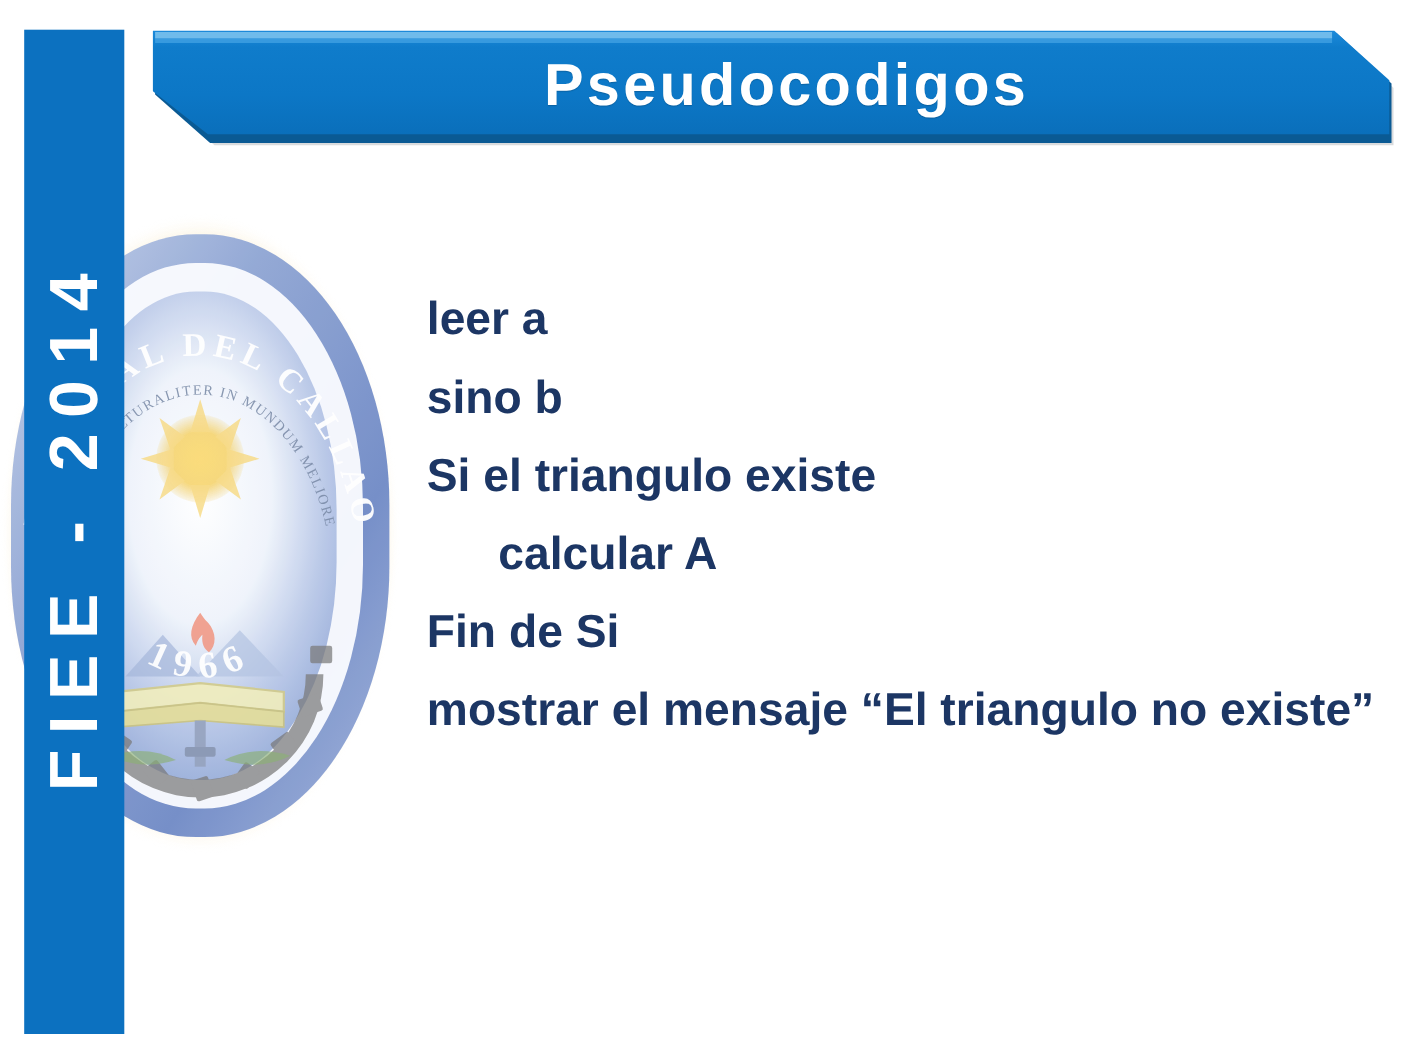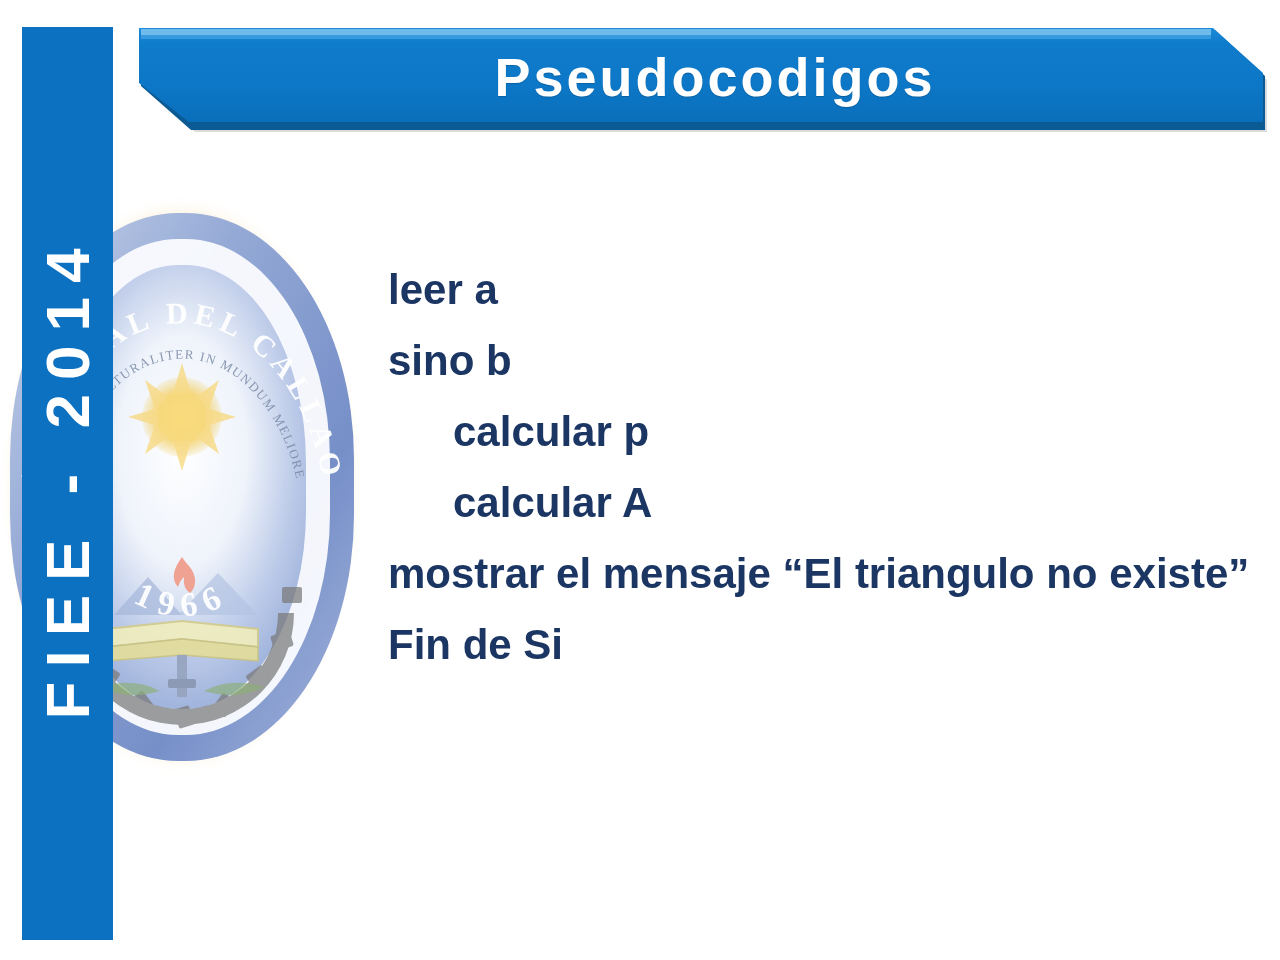--- a/index.html
+++ b/index.html
@@ -244,19 +244,19 @@
 
       <polygon points="4,3 1074,3 1074,9 4,9" fill="#7FC4EF" opacity="0.85"></polygon>
       <polygon points="4,9 1074,9 1074,13 4,13" fill="#49A8E6" opacity="0.65"></polygon>
     </svg>
     <div class="banner-title">Pseudocodigos</div>
   </div>
 
   <div class="body-text">
     <div class="code-line">leer a</div>
     <div class="code-line">sino b</div>
-    <div class="code-line indent">calcular p</div>
+    <div class="code-line">Si el triangulo existe</div>
     <div class="code-line indent">calcular A</div>
+    <div class="code-line">Fin de Si</div>
     <div class="code-line">mostrar el mensaje “El triangulo no existe”</div>
-    <div class="code-line">Fin de Si</div>
   </div>
 
 </div>
 
 </body></html>

